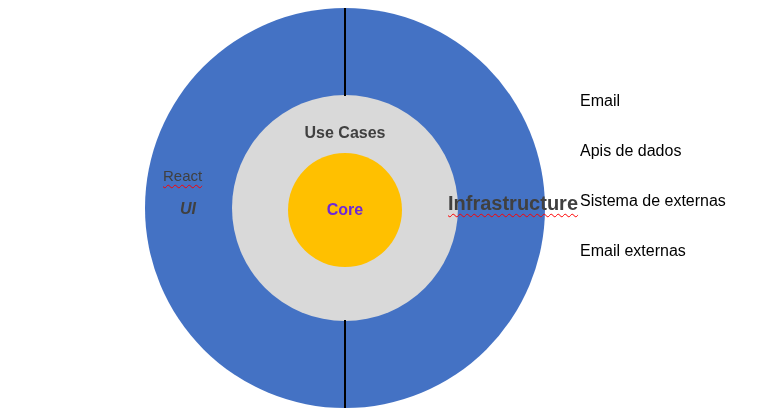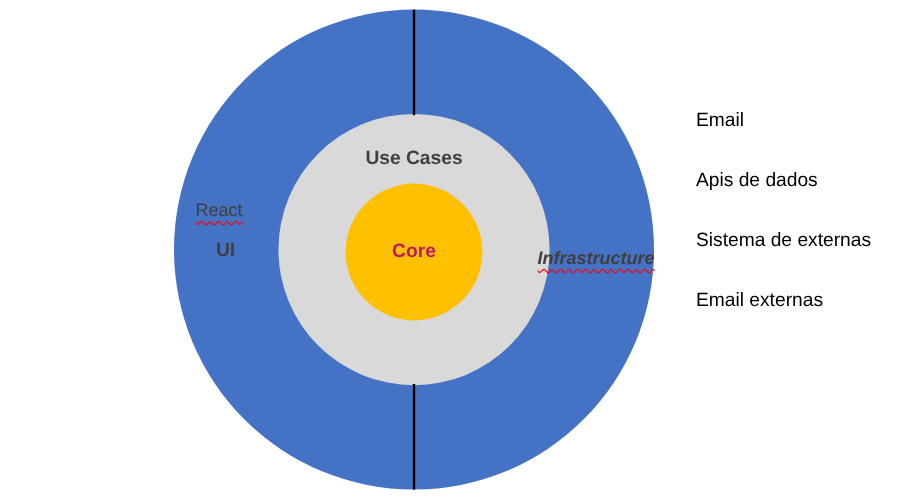--- a/index.html
+++ b/index.html
@@ -70,37 +70,37 @@
     text-underline-offset: 3px;
   }
   .use-cases-label {
     left: 345px;
     top: 124px;
     transform: translateX(-50%);
   }
   .core-label {
     font-weight: bold;
     font-size: 16px;
-    color: #be185d;
+    color: #6d28d9;
   }
   .react-label {
     left: 163px;
     top: 151px;
     font-size: 15px;
     margin-top: 16px;
   }
   .ui-label {
     left: 180px;
     top: 200px;
+    font-style: italic;
   }
   .infrastructure-label {
     left: 448px;
-    top: 207px;
-    font-size: 15px;
-    font-style: italic;
+    top: 192px;
+    font-size: 20px;
   }
   .side-list {
     position: absolute;
     list-style: none;
     margin: 0;
     padding: 0;
   }
   .side-list li {
     color: #000000;
     font-size: 16px;

